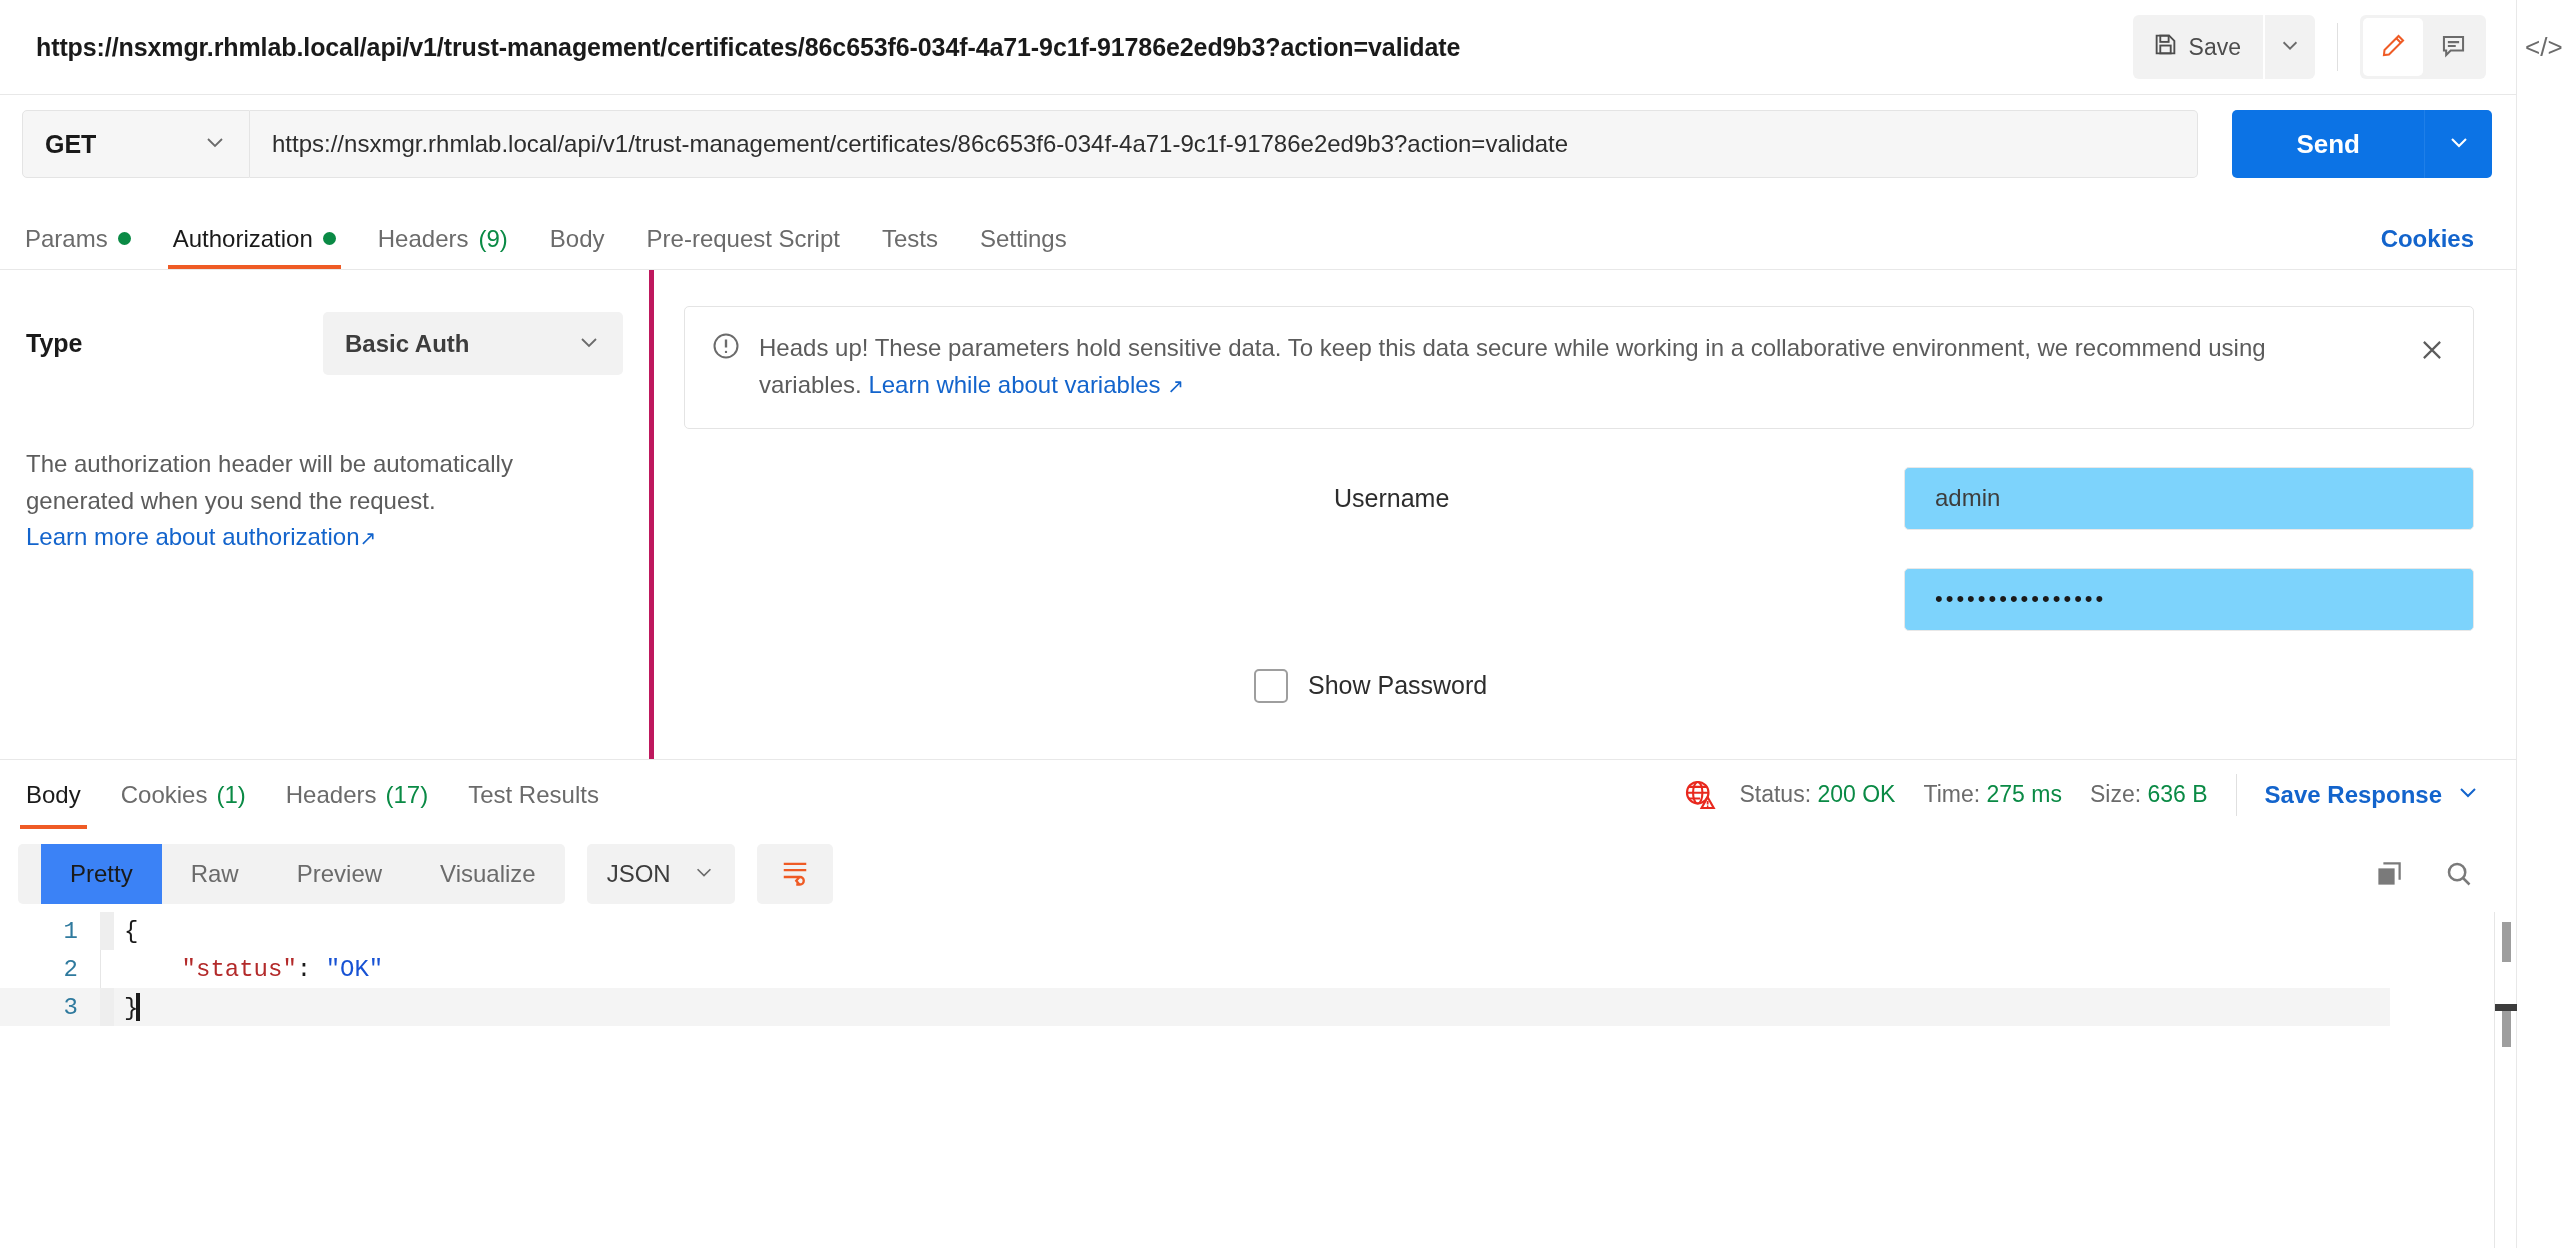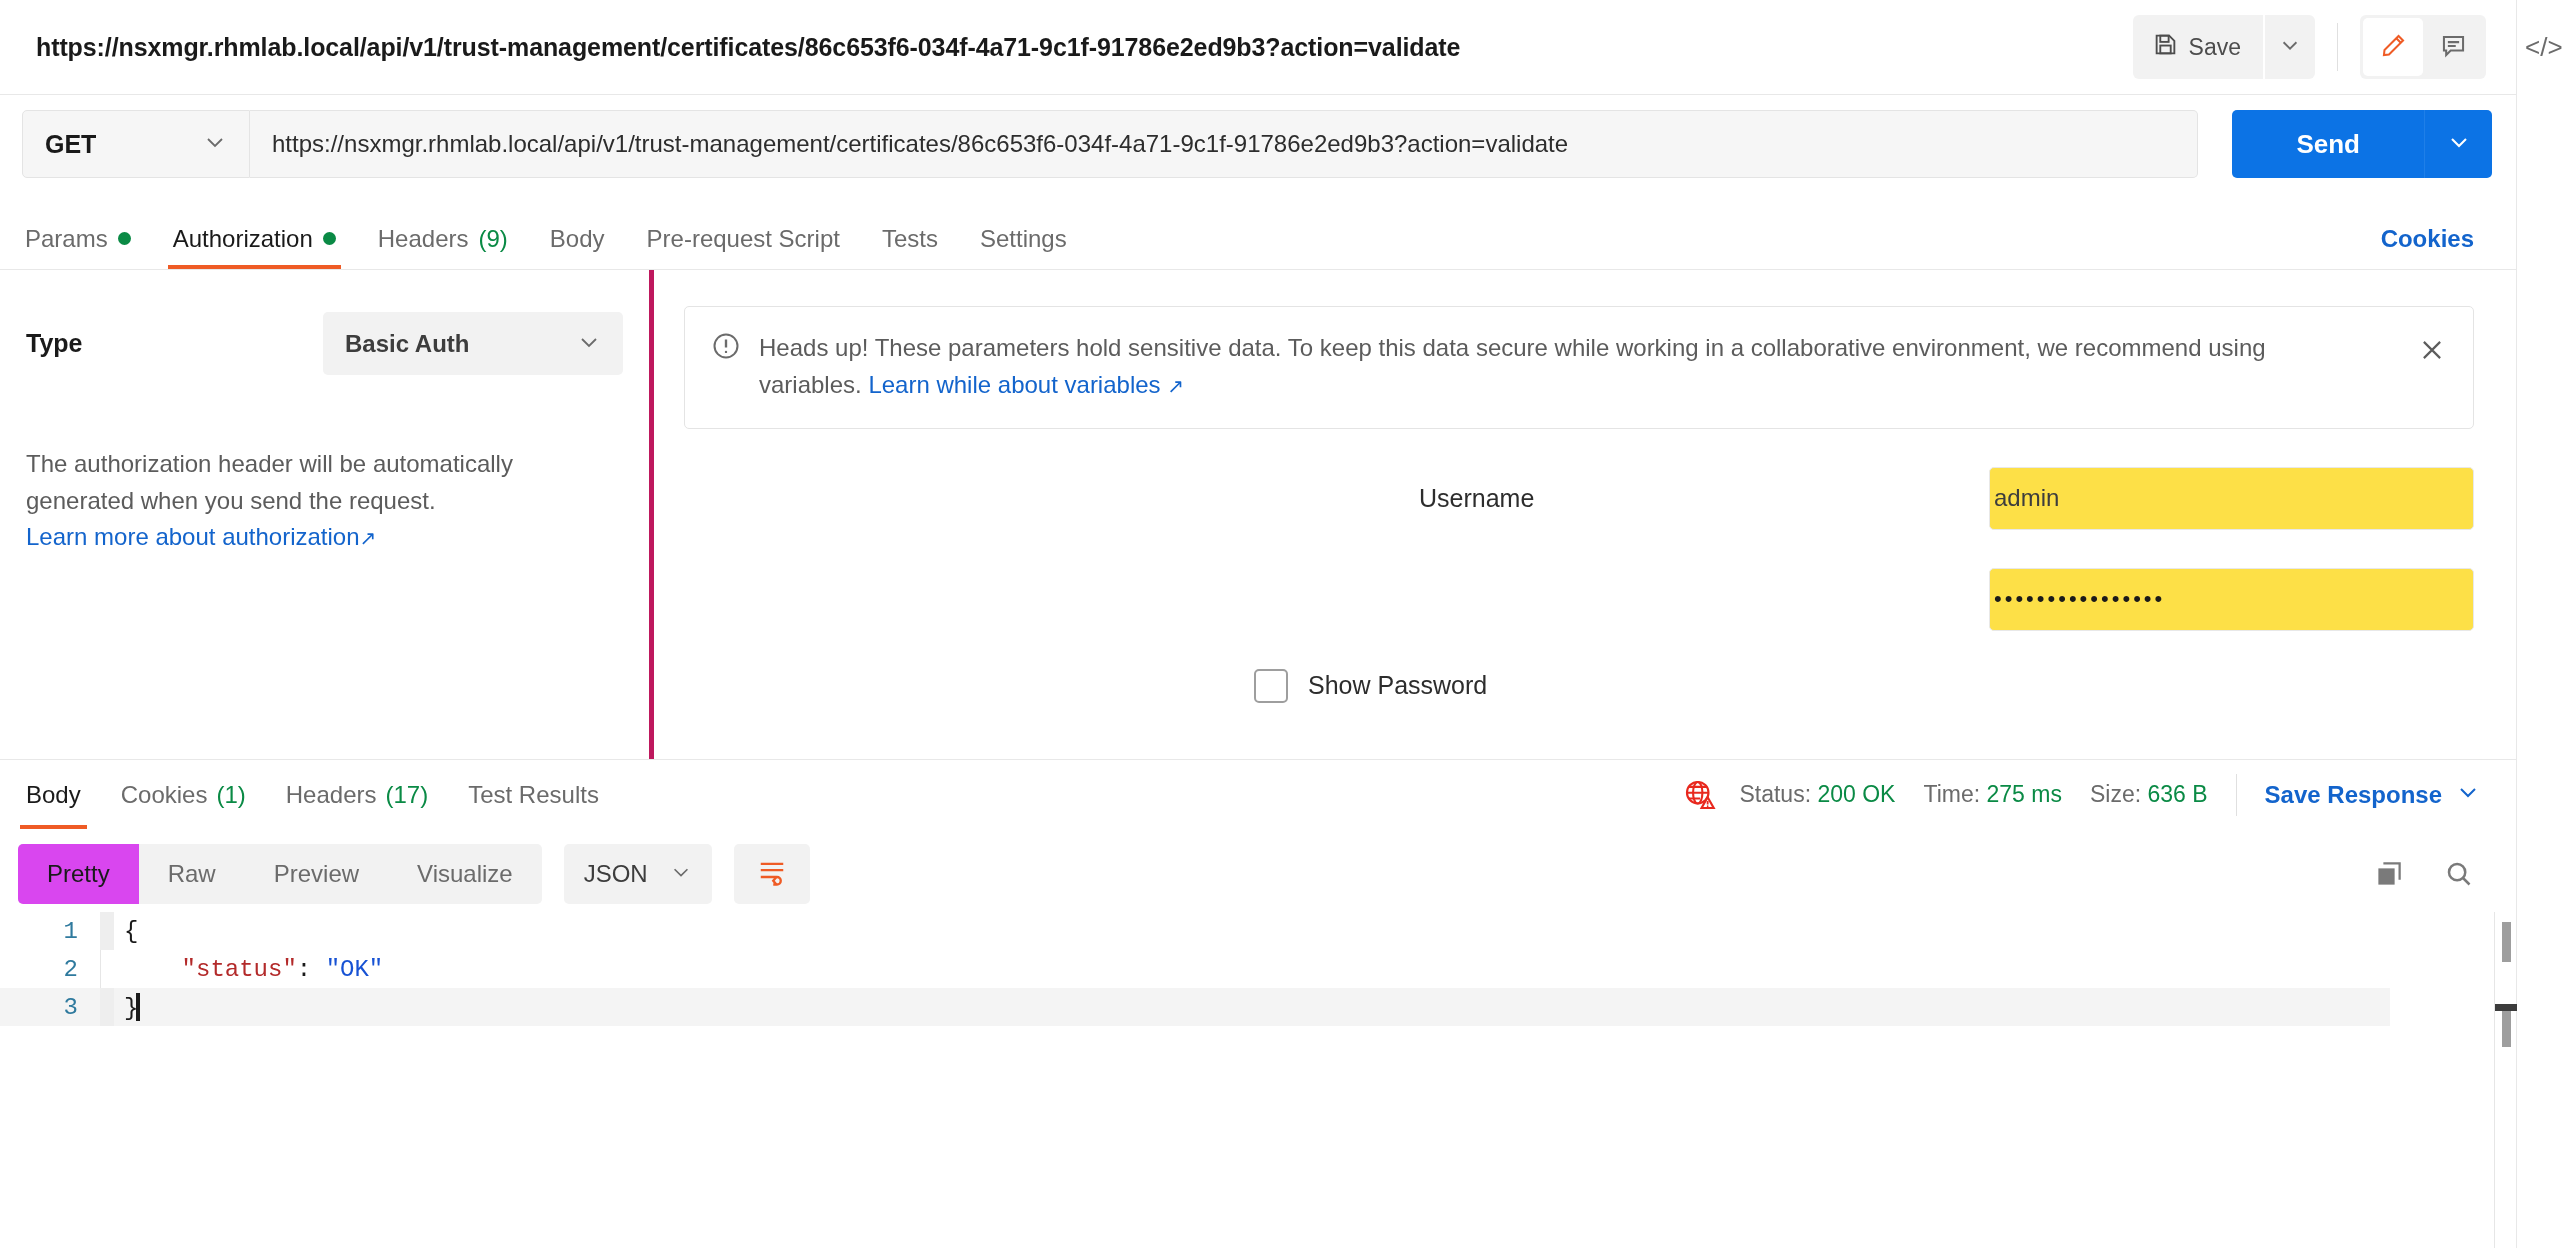--- a/index.html
+++ b/index.html
@@ -230,26 +230,26 @@
   .field-row {
     display: flex; align-items: center;
     margin-top: 38px;
     justify-content: flex-end;
   }
   .field-label {
     width: 570px;
     font-size: 25px; color: #2d2d2d;
   }
   .field-input {
-    width: 485px; height: 63px;
-    background: #fde047;
+    width: 570px; height: 63px;
+    background: #7dd3fc;
     border: 1px solid #e8e8e8;
     border-radius: 5px;
     display: flex; align-items: center;
-    padding: 0 4px;
+    padding: 0 30px;
     font-size: 24px; color: #3d3d3d;
     cursor: text;
   }
   .field-input.pw { font-size: 22px; letter-spacing: 3px; color: #1a1a1a; }
   .check-row {
     display: flex; align-items: center;
     margin-top: 38px;
     margin-left: 570px;
     gap: 20px;
   }
@@ -312,21 +312,21 @@
     display: flex; align-items: center;
     background: #f2f2f2; border-radius: 5px;
     height: 60px; overflow: hidden;
   }
   .seg {
     height: 60px; padding: 0 29px;
     display: flex; align-items: center;
     font-size: 24px; color: #6b6b6b; cursor: pointer;
   }
   .seg.active {
-    background: #d946ef; color: #1a1a1a;
+    background: #3b82f6; color: #1a1a1a; margin-left: 23px;
   }
   .fmt-select {
     margin-left: 22px;
     height: 60px; min-width: 145px;
     background: #f2f2f2; border-radius: 5px;
     display: flex; align-items: center; gap: 22px;
     padding: 0 20px;
     cursor: pointer;
   }
   .fmt-label { font-size: 24px; color: #3d3d3d; }

